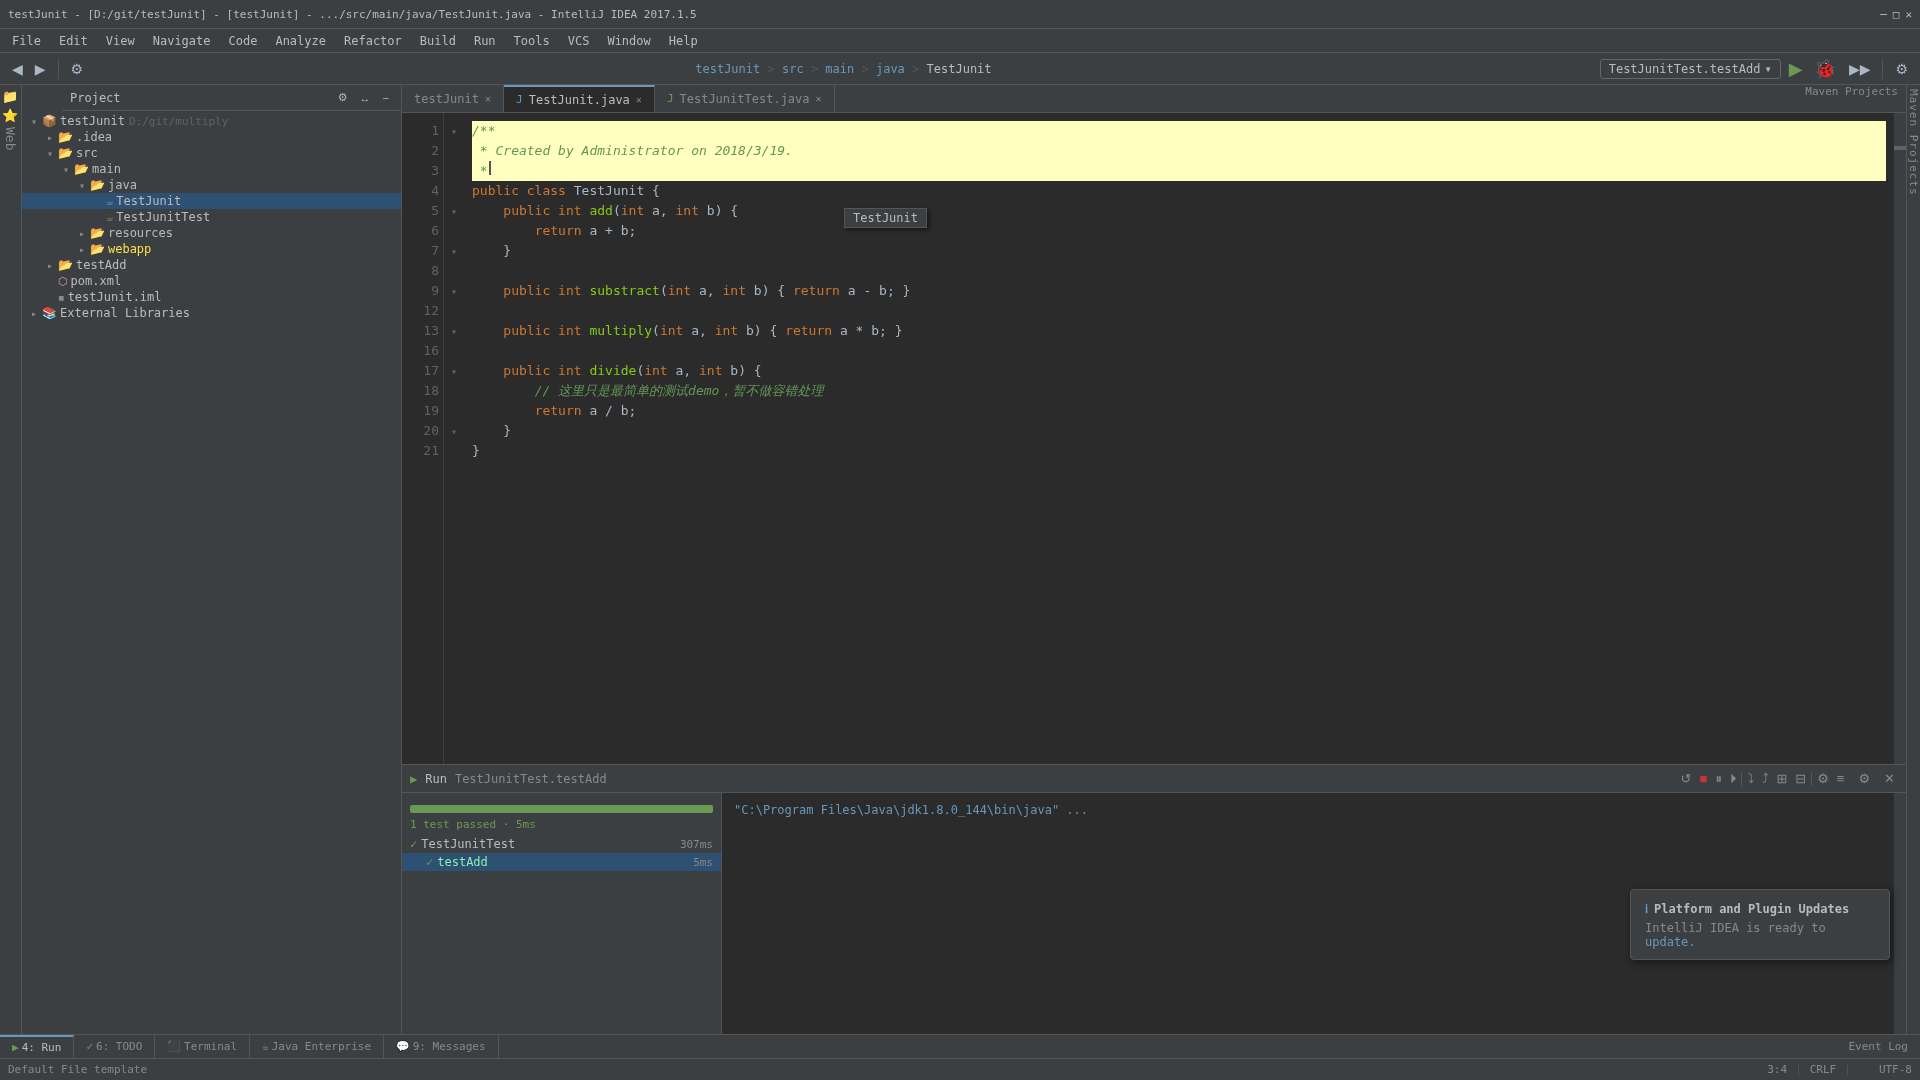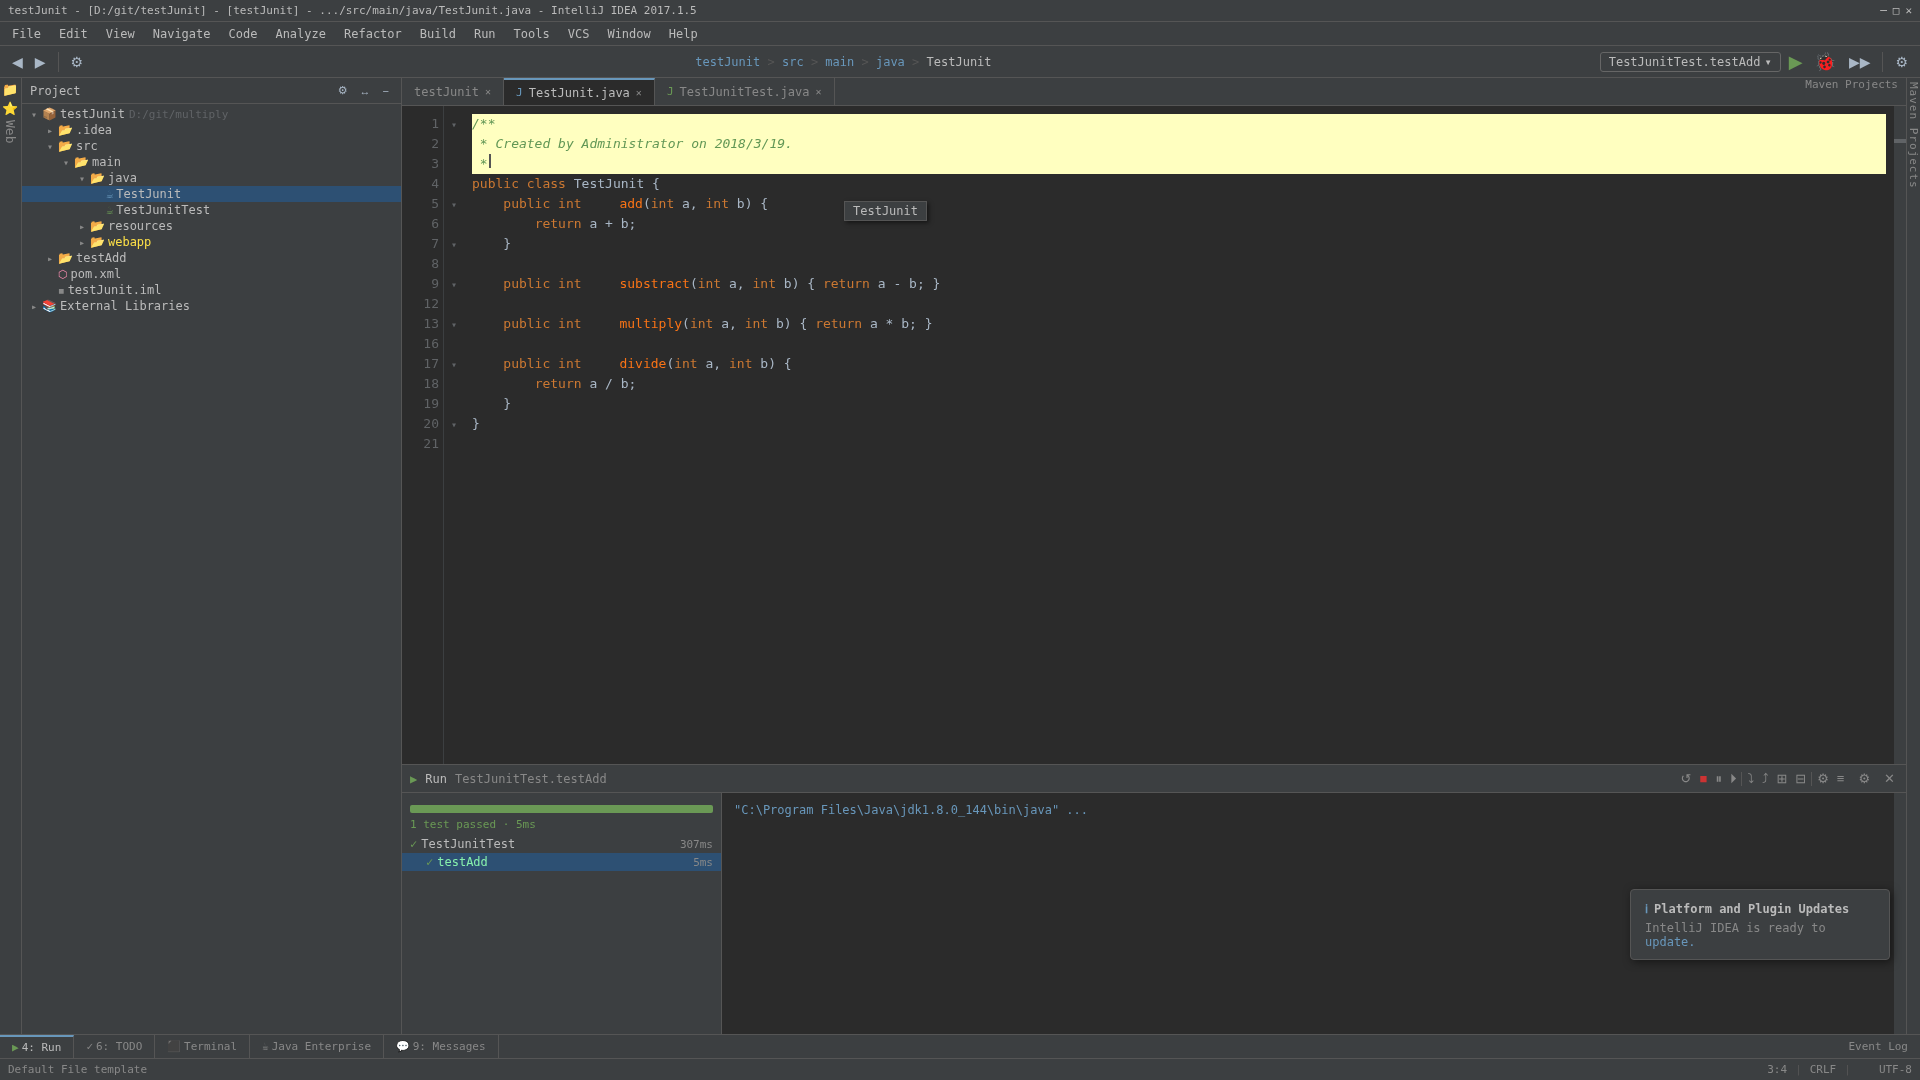--- a/index.html
+++ b/index.html
@@ -1,59 +1,59 @@
 <!DOCTYPE html>
 <html><head>
   <meta charset="utf-8">
   <style>
     * { margin: 0; padding: 0; box-sizing: border-box; }
     body { font-family: 'Consolas', 'Monaco', monospace; font-size: 12px; background: #2b2b2b; color: #a9b7c6; height: 1080px; width: 1920px; overflow: hidden; display: flex; flex-direction: column; }
 
     
-    #title-bar { background: #3c3f41; height: 22px; display: flex; align-items: center; padding: 0 8px; font-size: 11px; color: #bbbbbb; border-bottom: 1px solid #555; text-align: right; }
+    #title-bar { background: #3c3f41; height: 29px; display: flex; align-items: center; padding: 0 8px; font-size: 11px; color: #bbbbbb; border-bottom: 1px solid #555; text-align: right; }
 
     
     #menu-bar { background: #3c3f41; height: 24px; display: flex; align-items: center; padding: 0 4px; border-bottom: 1px solid #555; gap: 2px; }
     .menu-item { padding: 2px 8px; font-size: 12px; color: #bbbbbb; cursor: pointer; border-radius: 2px; }
 
     
     #toolbar { background: #3c3f41; height: 32px; display: flex; align-items: center; padding: 0 8px; border-bottom: 1px solid #555; gap: 4px; }
     .toolbar-btn { background: transparent; border: none; color: #a9b7c6; cursor: pointer; font-size: 14px; padding: 2px 4px; }
     .toolbar-run-config { background: #3c3f41; border: 1px solid #666; border-radius: 3px; padding: 2px 8px; font-size: 12px; color: #bbbbbb; display: flex; align-items: center; gap: 4px; }
     .toolbar-spacer { flex: 1; }
     .run-btn { color: #6a9955; font-size: 18px; }
     .debug-btn { color: #6897bb; font-size: 18px; }
 
     
     #main { display: flex; flex: 1; overflow: hidden; }
 
     
     #sidebar { width: 380px; background: #3c3f41; border-right: 1px solid #555; display: flex; flex-direction: column; }
-    #project-header { background: #3c3f41; padding: 4px 8px; border-bottom: 1px solid #555; display: flex; align-items: center; gap: 4px; }
+    #project-header { background: #3c3f41; padding: 4px 8px; border-bottom: 1px solid #555; display: flex; align-items: center; gap: 4px; margin-left: 40px; }
     #project-tree { flex: 1; overflow-y: auto; padding: 2px 0; font-size: 12px; }
     .tree-item { padding: 1px 0; display: flex; align-items: center; cursor: pointer; }
     .tree-item.selected { background: #2d5073; }
     .tree-arrow { display: inline-block; width: 16px; text-align: center; color: #888; font-size: 10px; }
     .tree-icon { margin-right: 3px; }
     .folder-icon { color: #6897bb; }
 
     
     #editor-area { flex: 1; display: flex; flex-direction: column; background: #2b2b2b; }
     #tabs-bar { background: #3c3f41; height: 28px; display: flex; align-items: stretch; border-bottom: 1px solid #555; }
     .editor-tab { padding: 0 12px; display: flex; align-items: center; gap: 6px; font-size: 12px; color: #888; border-right: 1px solid #555; cursor: pointer; background: #3c3f41; }
     .editor-tab.active { background: #2b2b2b; color: #bbbbbb; border-top: 2px solid #6897bb; }
     .tab-close { color: #888; font-size: 10px; cursor: pointer; }
     .tab-icon-java { color: #6897bb; font-size: 11px; }
     #line-numbers { background: #2b2b2b; padding: 8px 4px; text-align: right; color: #606366; font-size: 13px; line-height: 20px; min-width: 42px; border-right: 1px solid #3c3f41; user-select: none; }
     #code-content { flex: 1; padding: 8px 8px; font-size: 13px; line-height: 20px; overflow: auto; background: #2b2b2b; }
     .code-line { display: flex; align-items: flex-start; min-height: 20px; }
     .code-text { white-space: pre; }
     .kw { color: #cc7832; } 
     .cm { color: #629755; font-style: italic; } 
-    .fn { color: #f97316; margin-left: 30px; }
+    .fn { color: #84cc16; }
 
     
     #right-scrollbar { width: 14px; background: #3c3f41; }
 
     
     #bottom-panel { height: 270px; background: #2b2b2b; border-top: 1px solid #555; display: flex; flex-direction: column; }
     #run-panel-header { background: #3c3f41; height: 28px; display: flex; align-items: center; padding: 0 8px; border-bottom: 1px solid #555; gap: 8px; }
     .run-panel-title { font-size: 12px; color: #bbbbbb; }
     #run-panel-body { flex: 1; display: flex; overflow: hidden; }
     #run-tree { width: 320px; background: #3c3f41; border-right: 1px solid #555; padding: 4px 0; overflow-y: auto; }
@@ -409,20 +409,24 @@
           <span class="code-text kw">public </span>
           <span class="code-text kw">int </span>
           <span class="code-text fn">divide</span>
           <span class="code-text">(</span>
           <span class="code-text kw">int </span>
           <span class="code-text">a, </span>
           <span class="code-text kw">int </span>
           <span class="code-text">b) {</span>
         </div>
 
+        <div class="code-line">
+          <span class="code-text">        </span>
+          <span class="code-text cm">// 这里只是最简单的测试demo，暂不做容错处理</span>
+        </div>
 
         <div class="code-line">
           <span class="code-text">        </span>
           <span class="code-text kw">return </span>
           <span class="code-text">a / b;</span>
         </div>
 
         <div class="code-line">
           <span class="code-text">    }</span>
         </div>

